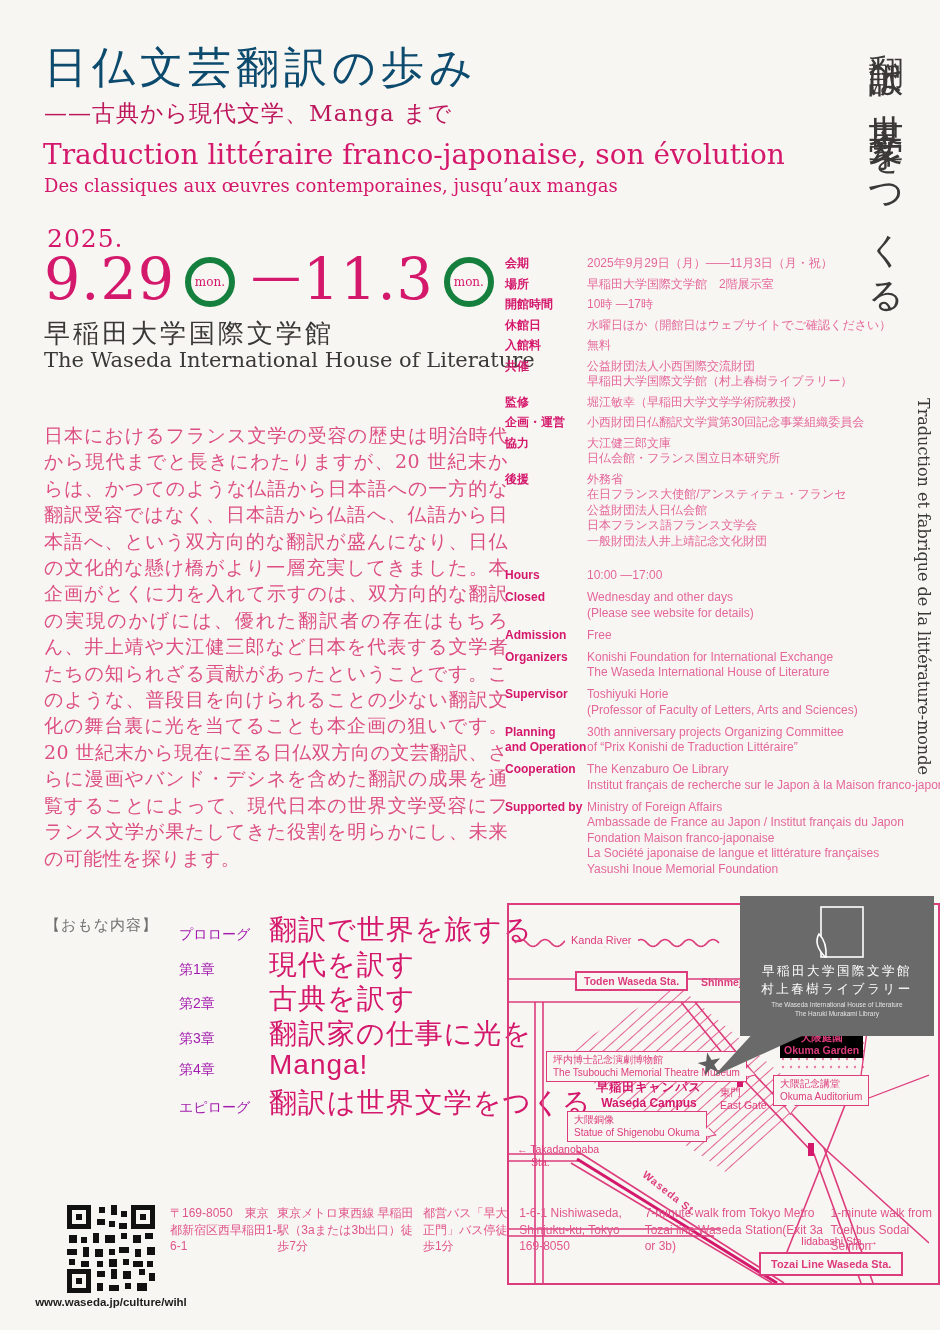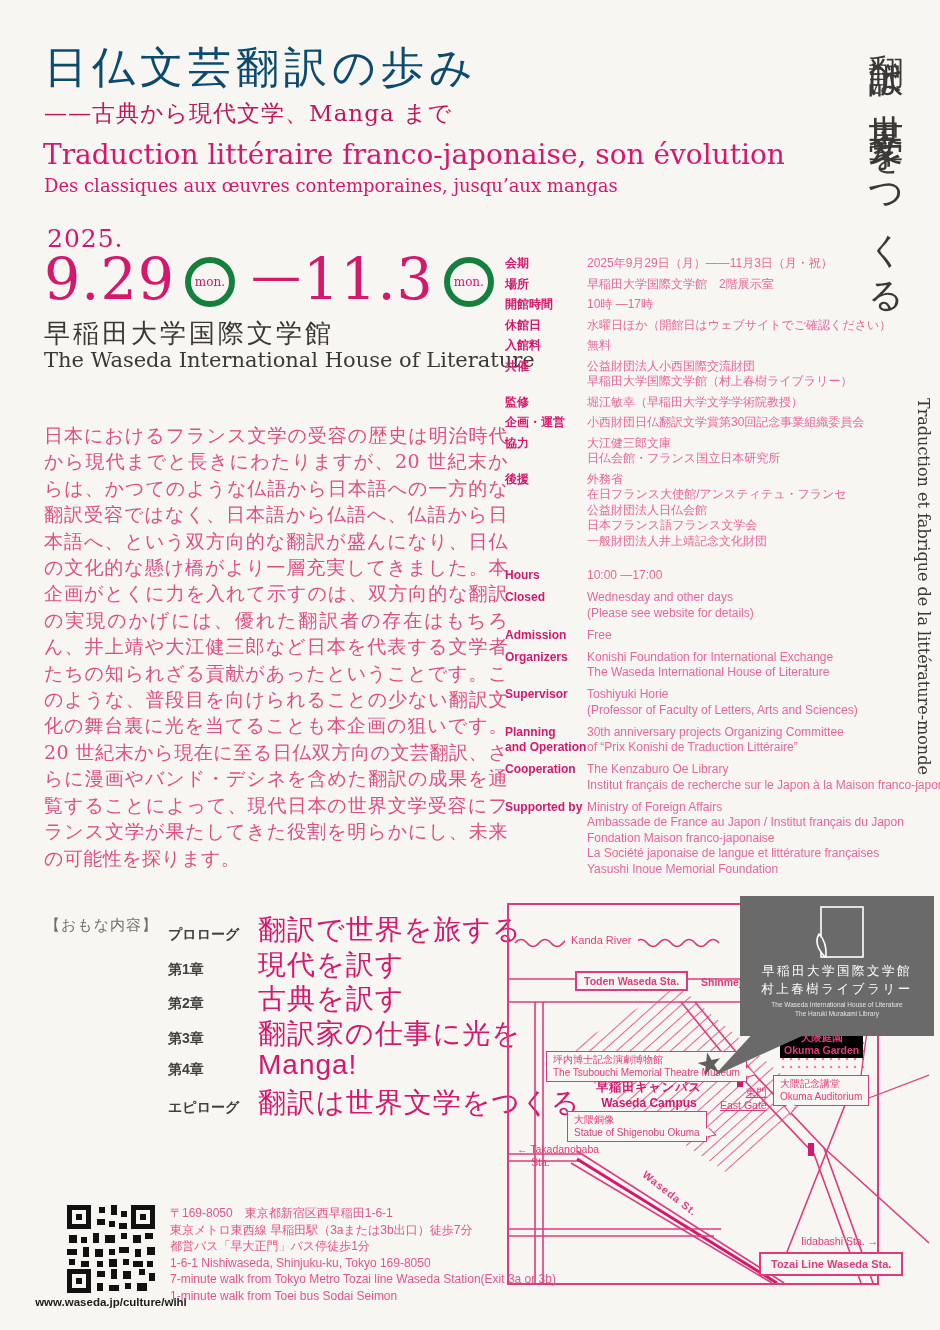--- a/index.html
+++ b/index.html
@@ -41,48 +41,48 @@
   .itable-en{left:505px;top:568px;width:435px;gap:6.5px;}
   .irow{display:flex;align-items:flex-start;}
   .ilabel{flex:0 0 82px;font-size:12px;font-weight:bold;color:#d4186c;line-height:15.5px;white-space:pre-line;}
   .ival{flex:1;color:#e4679b;font-size:12px;line-height:15.5px;white-space:nowrap;}
   .itable-en .ival{color:#e4679b;}
 
   
   .contents-heading{left:45px;top:916px;font-size:15px;color:#6f6f6f;letter-spacing:1px;}
   .contents{left:168px;top:911px;display:flex;flex-direction:column;}
   .crow{display:flex;align-items:baseline;height:34.5px;}
-  .clabel{flex:0 0 90px;font-size:14px;font-weight:bold;color:#404040;}
+  .clabel{flex:0 0 90px;font-size:14px;font-weight:normal;color:#a21caf;margin-left:11px;}
   .ctitle{font-size:28px;font-weight:normal;color:#d4186c;letter-spacing:1px;}
 
   
   .qr{left:65px;top:1203px;}
   .url{left:22px;top:1296px;width:178px;text-align:center;font-size:11.5px;font-weight:bold;color:#1d1d1d;}
-  .addr{left:170px;top:1205px;display:flex;flex-direction:column;}
+  .addr{left:170px;top:1205px;display:flex;flex-direction:row;}
   .addr-line{font-size:12px;line-height:16.5px;color:#e0558c;}
 
   
-  .map{left:507px;top:903px;width:372px;height:382px;border:2px solid #dd3c7c;box-sizing:border-box;}
+  .map{left:507px;top:903px;width:433px;height:382px;border:2px solid #dd3c7c;box-sizing:border-box;}
   .map svg{position:absolute;left:0;top:0;}
   .mlabel{position:absolute;color:#dd3c7c;font-size:10.5px;line-height:13px;white-space:nowrap;}
   .mbox{position:absolute;background:#f8f6f2;border:2px solid #dd3c7c;color:#dd3c7c;font-size:10.5px;font-weight:bold;
         padding:2px 7px;white-space:nowrap;}
   .mbubble{position:absolute;background:#f8f6f2;border:1.5px solid #dd3c7c;color:#dd3c7c;font-size:10px;
            line-height:12.5px;padding:2px 6px;white-space:nowrap;}
   .mbubble:after{content:"";position:absolute;right:-7px;bottom:4px;width:8px;height:8px;background:#f8f6f2;
            border-right:1.5px solid #dd3c7c;border-bottom:1.5px solid #dd3c7c;transform:rotate(-14deg) skewX(30deg);}
   .bubble-left:after{right:auto;left:12px;bottom:-7px;transform:rotate(55deg) skewX(18deg);}
   .m-kanda{left:56px;top:29px;background:#f8f6f2;padding:0 6px;font-size:11px;}
   .m-toden{left:66px;top:66px;}
   .m-shinmejiro{left:192px;top:71px;font-weight:bold;}
   .m-tsubouchi{left:5px;top:146px;margin-left:32px;}
   .m-campus{left:70px;top:174px;width:140px;text-align:center;color:#d4186c;}
   .m-campus .l1{font-size:12px;font-weight:bold;letter-spacing:1px;}
   .m-campus .l2{font-size:12px;font-weight:bold;}
-  .m-eastgate{left:211px;top:181px;text-align:right;text-decoration:underline;}
+  .m-eastgate{left:211px;top:181px;text-align:left;}
   .m-garden{left:271px;top:125px;background:#000000;padding:1px 4px;text-align:center;font-weight:bold;}
   .m-audit{left:264px;top:170px;}
   .m-statue{left:58px;top:206px;}
   .m-takadanobaba{left:8px;top:238px;}
   .m-wasedast{left:128px;top:282px;transform:rotate(38deg);font-weight:bold;letter-spacing:1px;}
   .m-iidabashi{left:292px;top:330px;}
   .m-tozai{left:250px;top:347px;border-width:2.5px;font-size:11px;padding:4px 10px;}
 
   
   .libbox{left:740px;top:896px;width:194px;height:140px;background:#6a6a6a;display:flex;flex-direction:column;

